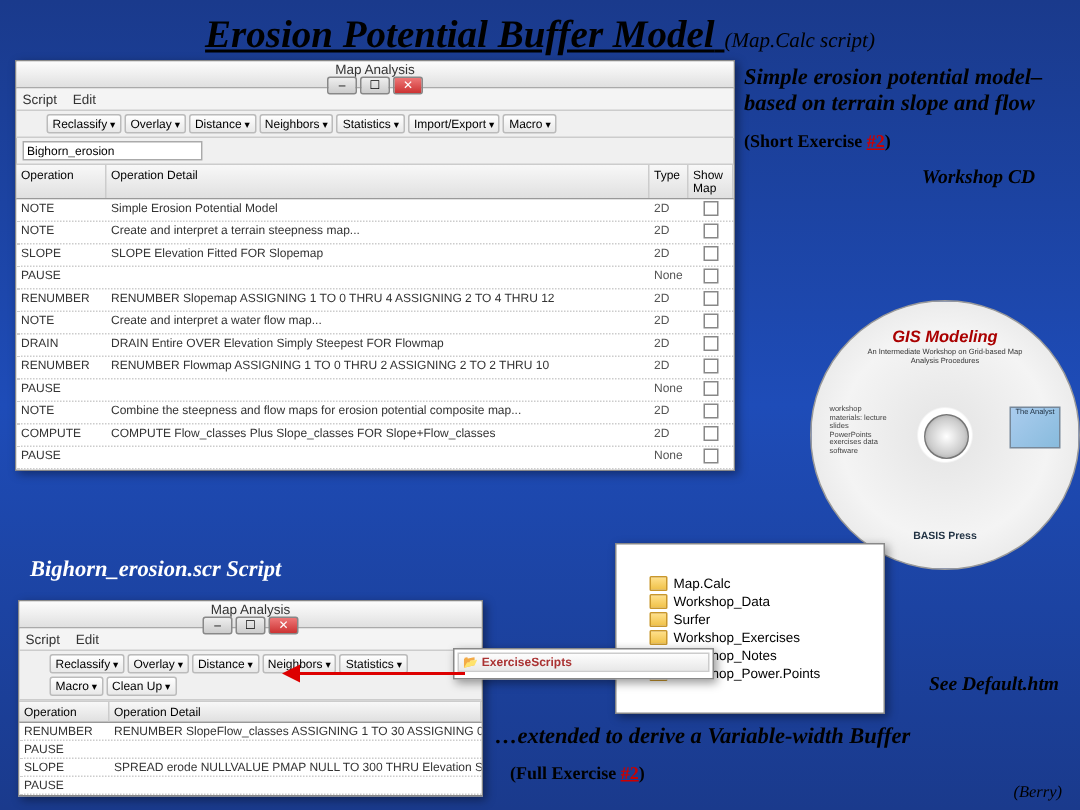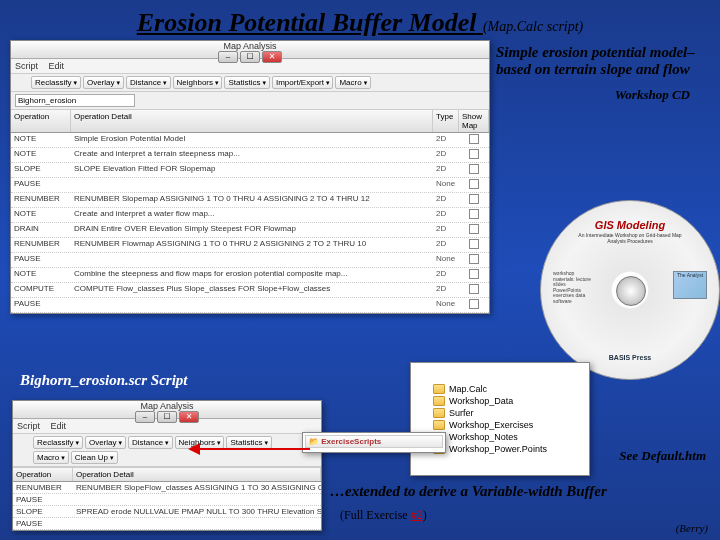--- a/index.html
+++ b/index.html
@@ -286,21 +286,21 @@
     position:absolute;
     top:2px; left:1px;
     width:7px; height:1px;
     background:#36c;
     box-shadow: 0 2px 0 #36c, 0 4px 0 #36c;
   }
   .file-panel {
     position: absolute;
     left: 302px;
     top: 432px;
-    width: 144px;
+    width: 174px;
     background: #fff;
     border: 1px solid #888;
     font-family: Tahoma, sans-serif;
     font-size: 8px;
     box-shadow: 2px 2px 6px rgba(0,0,0,0.4);
     padding: 2px;
   }
   .file-panel .fhead {
     background: linear-gradient(180deg,#fdfdfd,#e8e8e8);
     border: 1px solid #ccc;
@@ -345,21 +345,21 @@
     top: 483px;
     font-style: italic;
     font-weight: bold;
     font-size: 15px;
     color: #000;
   }
   .full-ex {
     position: absolute;
     left: 340px;
     top: 508px;
-    font-weight: normal;
+    font-weight: bold;
     font-size: 12px;
     background: rgba(255,255,0,0.0);
   }
   .full-ex .hash { color: #c00; text-decoration: underline; }
   .berry {
     position: absolute;
     right: 12px;
     bottom: 6px;
     font-style: italic;
     font-size: 11px;
@@ -479,20 +479,24 @@
           <div class="gc gc-op">PAUSE</div>
           <div class="gc gc-det"></div>
           <div class="gc gc-ty">None</div>
           <div class="gc gc-sh"><span class="chk"></span></div>
         </div>
       </div>
   </div>
 
   <div class="right-col">
     <div class="desc">Simple erosion potential model– based on terrain slope and flow</div>
+    <div class="short-ex">
+      <span>(Short Exercise</span>
+      <span class="hash">#2</span><span>)</span>
+    </div>
     <div class="workshop-cd">Workshop CD</div>
     <div class="cd">
       <div class="cd-title">GIS Modeling</div>
       <div class="cd-sub">An Intermediate Workshop on Grid-based Map Analysis Procedures</div>
       <div class="cd-left">workshop materials: lecture slides PowerPoints exercises data software</div>
       <div class="cd-right">The Analyst</div>
       <div class="cd-bottom">BASIS Press</div>
     </div>
   </div>
 </div>

